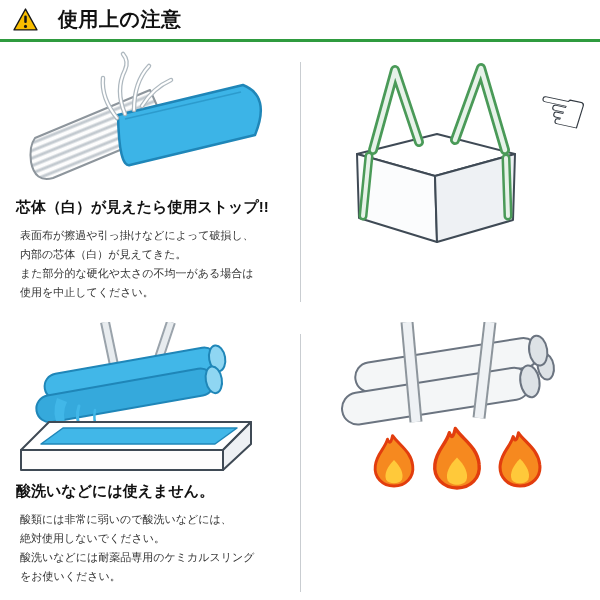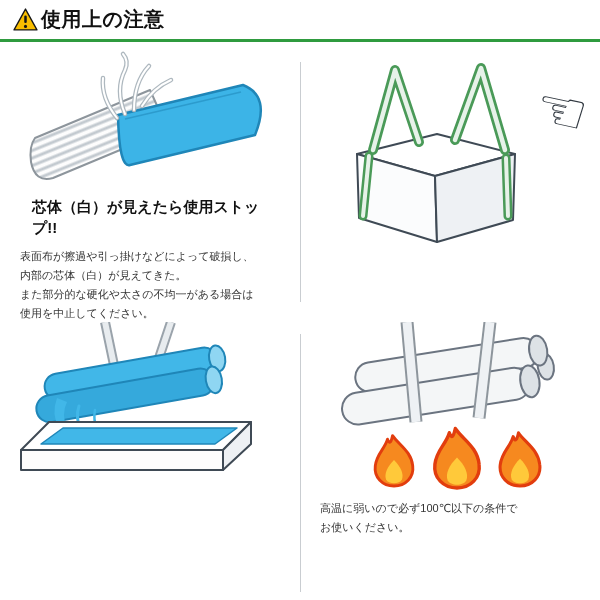--- a/index.html
+++ b/index.html
@@ -1,31 +1,31 @@
 <!DOCTYPE html>
 <html><head>
 <meta charset="utf-8">
 <style>
   *{margin:0;padding:0;box-sizing:border-box}
   html,body{width:600px;height:600px}
   body{background:#fff;font-family:"Liberation Sans","DejaVu Sans",sans-serif;color:#1b1b1b;overflow:hidden}
   .page{position:relative;width:600px;height:600px;background:#fff}
 
-  .header{position:absolute;left:0;top:0;width:600px;height:42px;display:flex;align-items:center;gap:3px;
+  .header{position:absolute;left:0;top:0;width:600px;height:42px;display:flex;align-items:center;gap:20px;
           padding:0 13px;border-bottom:3px solid #2f9b3f;background:#fff}
   .title{font-size:20px;font-weight:bold;letter-spacing:.5px;color:#111}
   .warn{width:25px;height:23px;flex:0 0 auto}
 
   .vdiv{position:absolute;width:1px;background:#c9cdd1}
   #vdiv1{left:300px;top:62px;height:240px}
   #vdiv2{left:300px;top:334px;height:258px}
 
   .panel{position:absolute;width:300px}
   .illus{display:flex;justify-content:center;align-items:flex-start;overflow:hidden}
-  .p-heading{font-weight:bold;font-size:15px;line-height:1.4;padding:0 32px;white-space:pre-line;color:#111}
+  .p-heading{font-weight:bold;font-size:15px;line-height:1.4;padding:0 16px;white-space:pre-line;color:#111}
   .p-body{font-size:11px;line-height:1.72;padding:9px 20px 0;white-space:pre-line;color:#333}
 
   #p1{left:0;top:48px}   #p1 .illus{height:148px}
   #p2{left:300px;top:46px} #p2 .illus{height:200px}
   #p3{left:0;top:322px}  #p3 .illus{height:152px}
   #p4{left:300px;top:322px} #p4 .illus{height:168px}
   #p3 .p-heading{margin-top:6px}
 </style>
 </head>
 <body>
@@ -131,20 +131,25 @@
         </g>
 
         <g stroke="#3f4a55" stroke-width="2" stroke-linejoin="round">
           <polygon points="44,100 246,100 218,128 16,128" fill="#ffffff"></polygon>
           <polygon points="58,106 232,106 210,122 36,122" fill="#41b7e8" stroke="#1f86b8" stroke-width="1.5"></polygon>
           <polygon points="16,128 218,128 218,148 16,148" fill="#fdfdfd"></polygon>
           <polygon points="218,128 246,100 246,122 218,148" fill="#eef1f4"></polygon>
         </g>
       </svg>
     </div>
+    <div class="p-heading">酸洗いなどには使えません。</div>
+    <div class="p-body">酸類には非常に弱いので酸洗いなどには、
+絶対使用しないでください。
+酸洗いなどには耐薬品専用のケミカルスリング
+をお使いください。</div>
   </div>
 
   <div class="panel" id="p4">
     <div class="illus">
       <svg width="282" height="168" viewBox="0 0 282 168">
         <defs>
           <g id="flame">
             <path d="M-2,-70 C7,-57 24,-48 26,-28 C28,-12 16,0 0,0 C-16,0 -28,-12 -26,-28 C-24,-45 -13,-51 -9,-65 C-6,-57 -4,-61 -2,-70 Z" fill="#f6891f" stroke="#e23d0e" stroke-width="4" stroke-linejoin="round"></path>
             <path d="M0,-36 C9,-27 14,-17 11,-9 C8,-2 -8,-2 -11,-9 C-14,-17 -9,-27 0,-36 Z" fill="#ffc93a"></path>
           </g>
@@ -165,17 +170,15 @@
           <path d="M181,0 L170,96" stroke="#eef1f4" stroke-width="9"></path>
         </g>
 
         <g>
           <use href="#flame" transform="translate(85,164) scale(0.72)"></use>
           <use href="#flame" transform="translate(148,166) scale(0.85)"></use>
           <use href="#flame" transform="translate(211,164) scale(0.76)"></use>
         </g>
       </svg>
     </div>
-    <div class="p-body">高温に弱いので必ず100℃以下の条件で
-お使いください。</div>
   </div>
 
 </div>
 
 </body></html>

